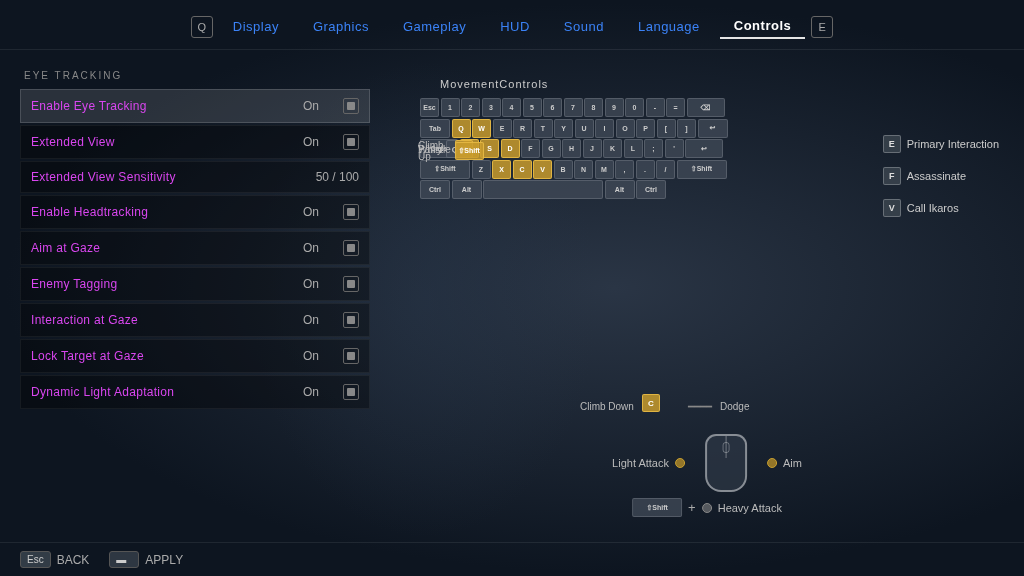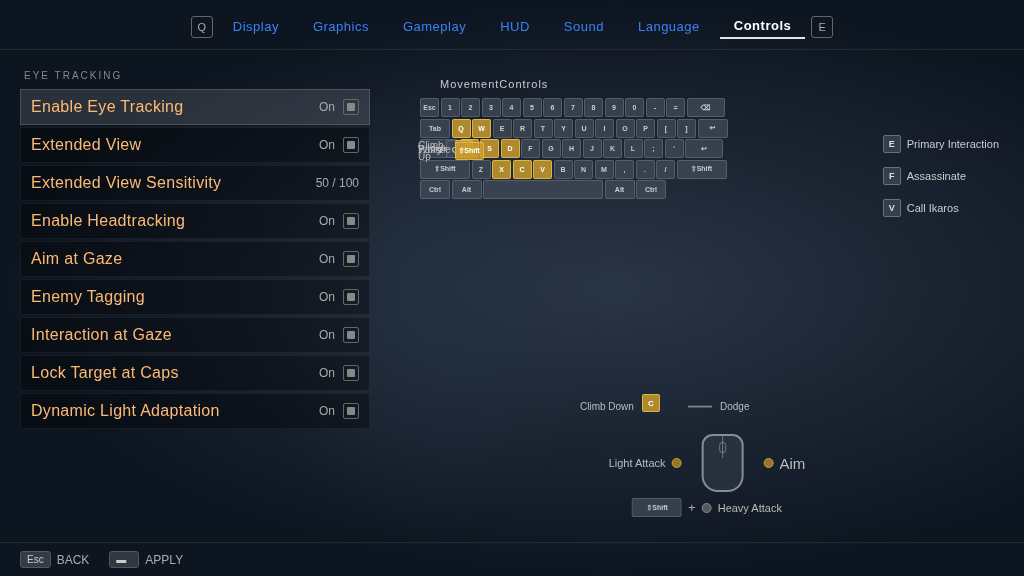--- a/index.html
+++ b/index.html
@@ -115,29 +115,29 @@
       cursor: pointer;
       transition: background 0.1s;
     }
 
     .setting-row.active-row {
       background: rgba(255,255,255,0.12);
       border-color: rgba(255,255,255,0.15);
     }
 
     .setting-name {
-      font-size: 16px;
-      color: #fdba74;
+      font-size: 12px;
+      color: #d946ef;
       letter-spacing: 0.3px;
     }
 
     .setting-right {
       display: flex;
       align-items: center;
-      gap: 8px;
+      gap: 24px;
     }
 
     .setting-value {
       font-size: 12px;
       color: #aaa;
     }
 
     .setting-icon {
       width: 16px;
       height: 16px;
@@ -330,21 +330,21 @@
 
         <div class="setting-row">
           <span class="setting-name">Interaction at Gaze</span>
           <div class="setting-right">
             <span class="setting-value">On</span>
             <div class="setting-icon"></div>
           </div>
         </div>
 
         <div class="setting-row">
-          <span class="setting-name">Lock Target at Caps</span>
+          <span class="setting-name">Lock Target at Gaze</span>
           <div class="setting-right">
             <span class="setting-value">On</span>
             <div class="setting-icon"></div>
           </div>
         </div>
 
         <div class="setting-row">
           <span class="setting-name">Dynamic Light Adaptation</span>
           <div class="setting-right">
             <span class="setting-value">On</span>
@@ -484,21 +484,21 @@
               <div style="width:10px; height:10px; background:rgba(180,140,40,0.8); border-radius:50%; border:1px solid #c8a030;"></div>
             </div>
 
             <div style="position:relative; width:42px; height:58px; border:2px solid rgba(255,255,255,0.45); border-radius:11px 11px 16px 16px; background:rgba(45,55,70,0.7);">
               <div style="position:absolute; top:0; left:50%; transform:translateX(-50%); width:1px; height:22px; background:rgba(255,255,255,0.35);"></div>
               <div style="position:absolute; top:6px; left:50%; transform:translateX(-50%); width:7px; height:11px; border:1px solid rgba(255,255,255,0.3); border-radius:3px;"></div>
             </div>
 
             <div style="display:flex; align-items:center; gap:6px;">
               <div style="width:10px; height:10px; background:rgba(180,140,40,0.8); border-radius:50%; border:1px solid #c8a030;"></div>
-              <span style="font-size:15px; color:#bbb;">Aim</span>
+              <span style="font-size:11px; color:#bbb;">Aim</span>
             </div>
           </div>
 
           <div style="display:flex; align-items:center; gap:6px;">
             <div class="k w4" style="font-size:7px;">⇧Shift</div>
             <span style="font-size:13px; color:#aaa;">+</span>
             <div style="width:10px; height:10px; background:rgba(130,130,130,0.6); border-radius:50%; border:1px solid #888;"></div>
             <span style="font-size:11px; color:#bbb;">Heavy Attack</span>
           </div>
         </div>

